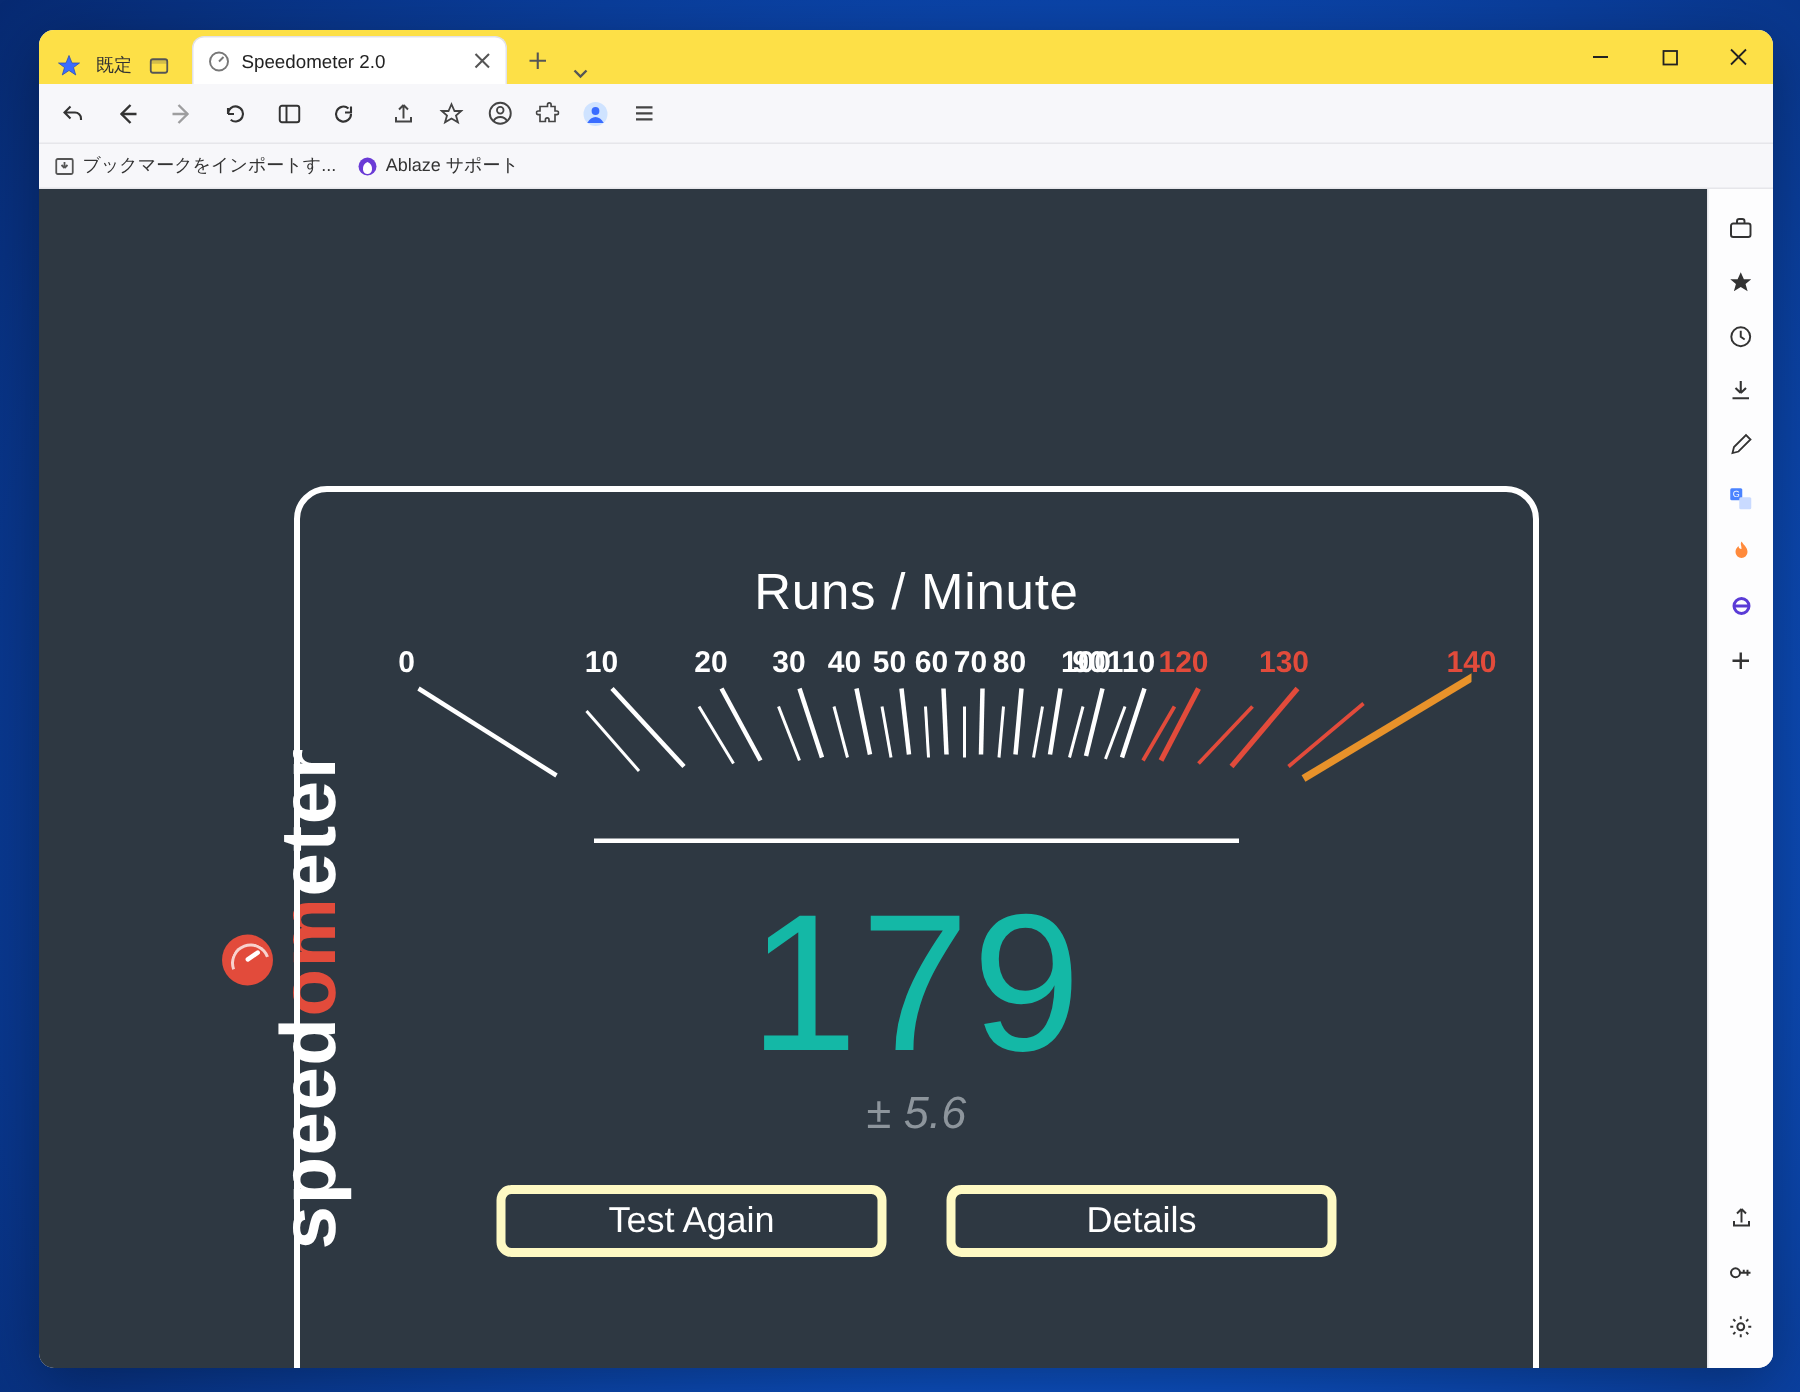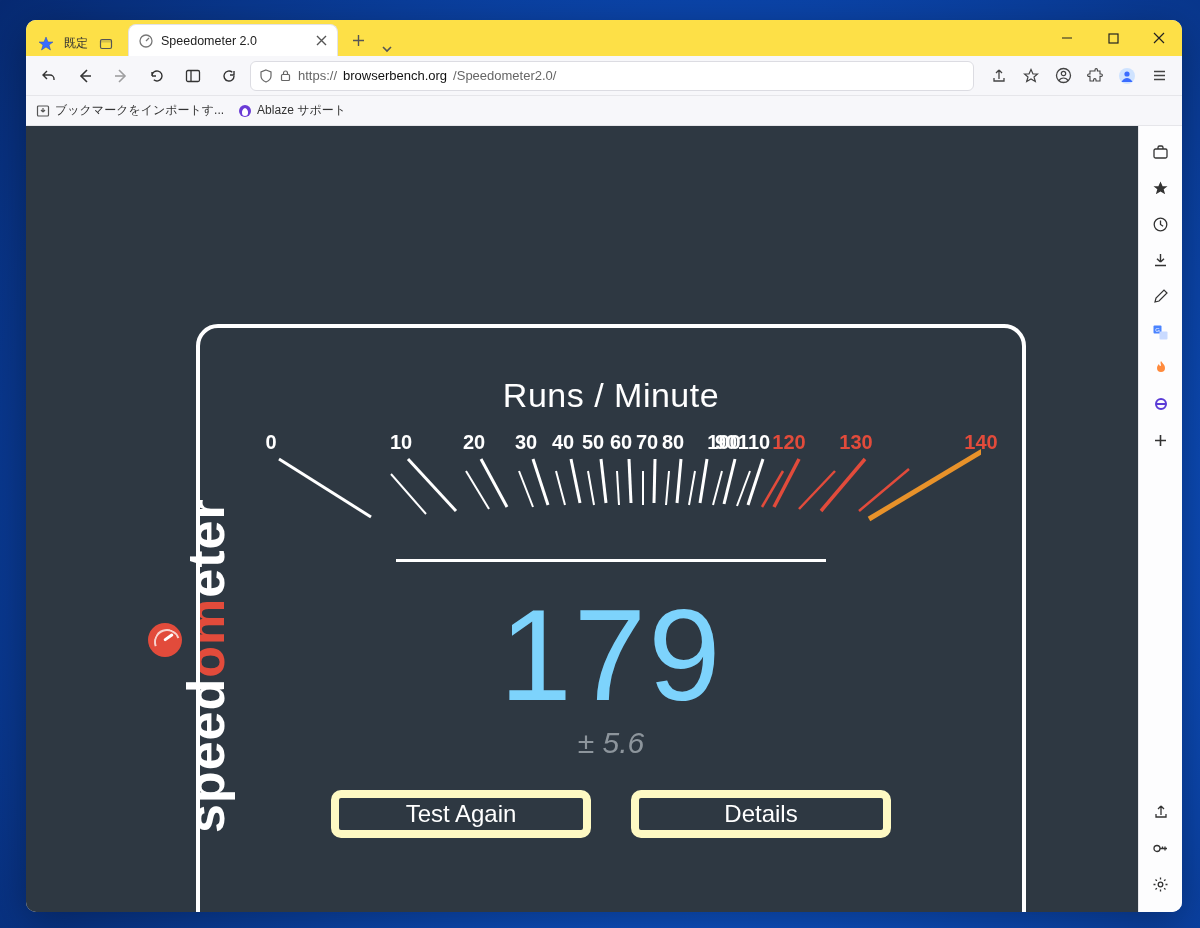--- a/index.html
+++ b/index.html
@@ -70,24 +70,24 @@
   .panel {
     position:absolute; left:170px; top:198px; width:830px; height:626px;
     border:4px solid #fff; border-radius:22px;
   }
   .panel h2 { color:#fff; font-weight:400; font-size:34px; text-align:center; margin-top:48px; letter-spacing:.5px; }
   .gauge { position:relative; width:740px; height:130px; margin:14px auto 0; }
   .gauge .lab { position:absolute; font-size:20px; font-weight:700; }
   .gauge .lab.white { color:#fff; }
   .gauge .lab.red { color:#e24b3b; }
   .hr { width:430px; height:3px; background:#fff; margin:0 auto; }
-  .score { color:#7dd3fc; font-size:130px; font-weight:500; text-align:center; margin-top:18px; letter-spacing:2px; }
+  .score { color:#14b8a6; font-size:130px; font-weight:500; text-align:center; margin-top:18px; letter-spacing:2px; }
   .pm { color:#8d959c; font-size:30px; text-align:center; margin-top:-4px;font-style:italic; }
   .btnrow { display:flex; gap:40px; justify-content:center; margin-top:30px; }
-  .btn { width:260px; height:48px; border:8px solid #fef9c3; border-radius:10px; color:#fff; font-size:24px; display:flex; align-items:center; justify-content:center; cursor:pointer; background:transparent; }
+  .btn { width:260px; height:48px; border:6px solid #fef9c3; border-radius:10px; color:#fff; font-size:24px; display:flex; align-items:center; justify-content:center; cursor:pointer; background:transparent; }
 
   svg { display:block; }
 </style>
 </head>
 <body>
 
 <div class="window">
 
   <div class="titlebar">
     <div class="pin-area">
@@ -178,36 +178,20 @@
           <rect x="1.5" y="2.5" width="13" height="11" rx="1.5" fill="none" stroke="#333" stroke-width="1.3"></rect>
           <line x1="6" y1="2.5" x2="6" y2="13.5" stroke="#333" stroke-width="1.3"></line>
         </svg>
       </div>
     <div class="ib">
         <svg width="16" height="16" viewBox="0 0 16 16">
           <path d="M13 8a5 5 0 1 1-1.7-3.7M13 3v4h-4" fill="none" stroke="#333" stroke-width="1.4"></path>
         </svg>
       </div>
 
-    <div class="addr">
-      <span>
-          <svg width="14" height="14" viewBox="0 0 14 14">
-            <path d="M7 1l5 2v4c0 3-2.5 5-5 6-2.5-1-5-3-5-6V3l5-2z" fill="none" stroke="#666" stroke-width="1.2"></path>
-          </svg>
-        </span>
-      <span>
-          <svg width="13" height="13" viewBox="0 0 13 13">
-            <rect x="2.5" y="5.5" width="8" height="6" rx="1" fill="none" stroke="#666" stroke-width="1.2"></rect>
-            <path d="M4.5 5.5V4a2 2 0 0 1 4 0v1.5" fill="none" stroke="#666" stroke-width="1.2"></path>
-          </svg>
-        </span>
-      <span>https://</span>
-        <span class="domain">browserbench.org</span>
-        <span>/Speedometer2.0/</span>
-    </div>
 
     <div class="right-icons">
       <div class="ib">
           <svg width="16" height="16" viewBox="0 0 16 16">
             <path d="M8 11V2m0 0L5 5m3-3l3 3M3 10v3h10v-3" fill="none" stroke="#444" stroke-width="1.3"></path>
           </svg>
         </div>
       <div class="ib">
           <svg width="16" height="16" viewBox="0 0 16 16">
             <polygon points="8,1.5 10,6 14.5,6 11,9 12.3,13.5 8,11 3.7,13.5 5,9 1.5,6 6,6" fill="none" stroke="#444" stroke-width="1.2"></polygon>

